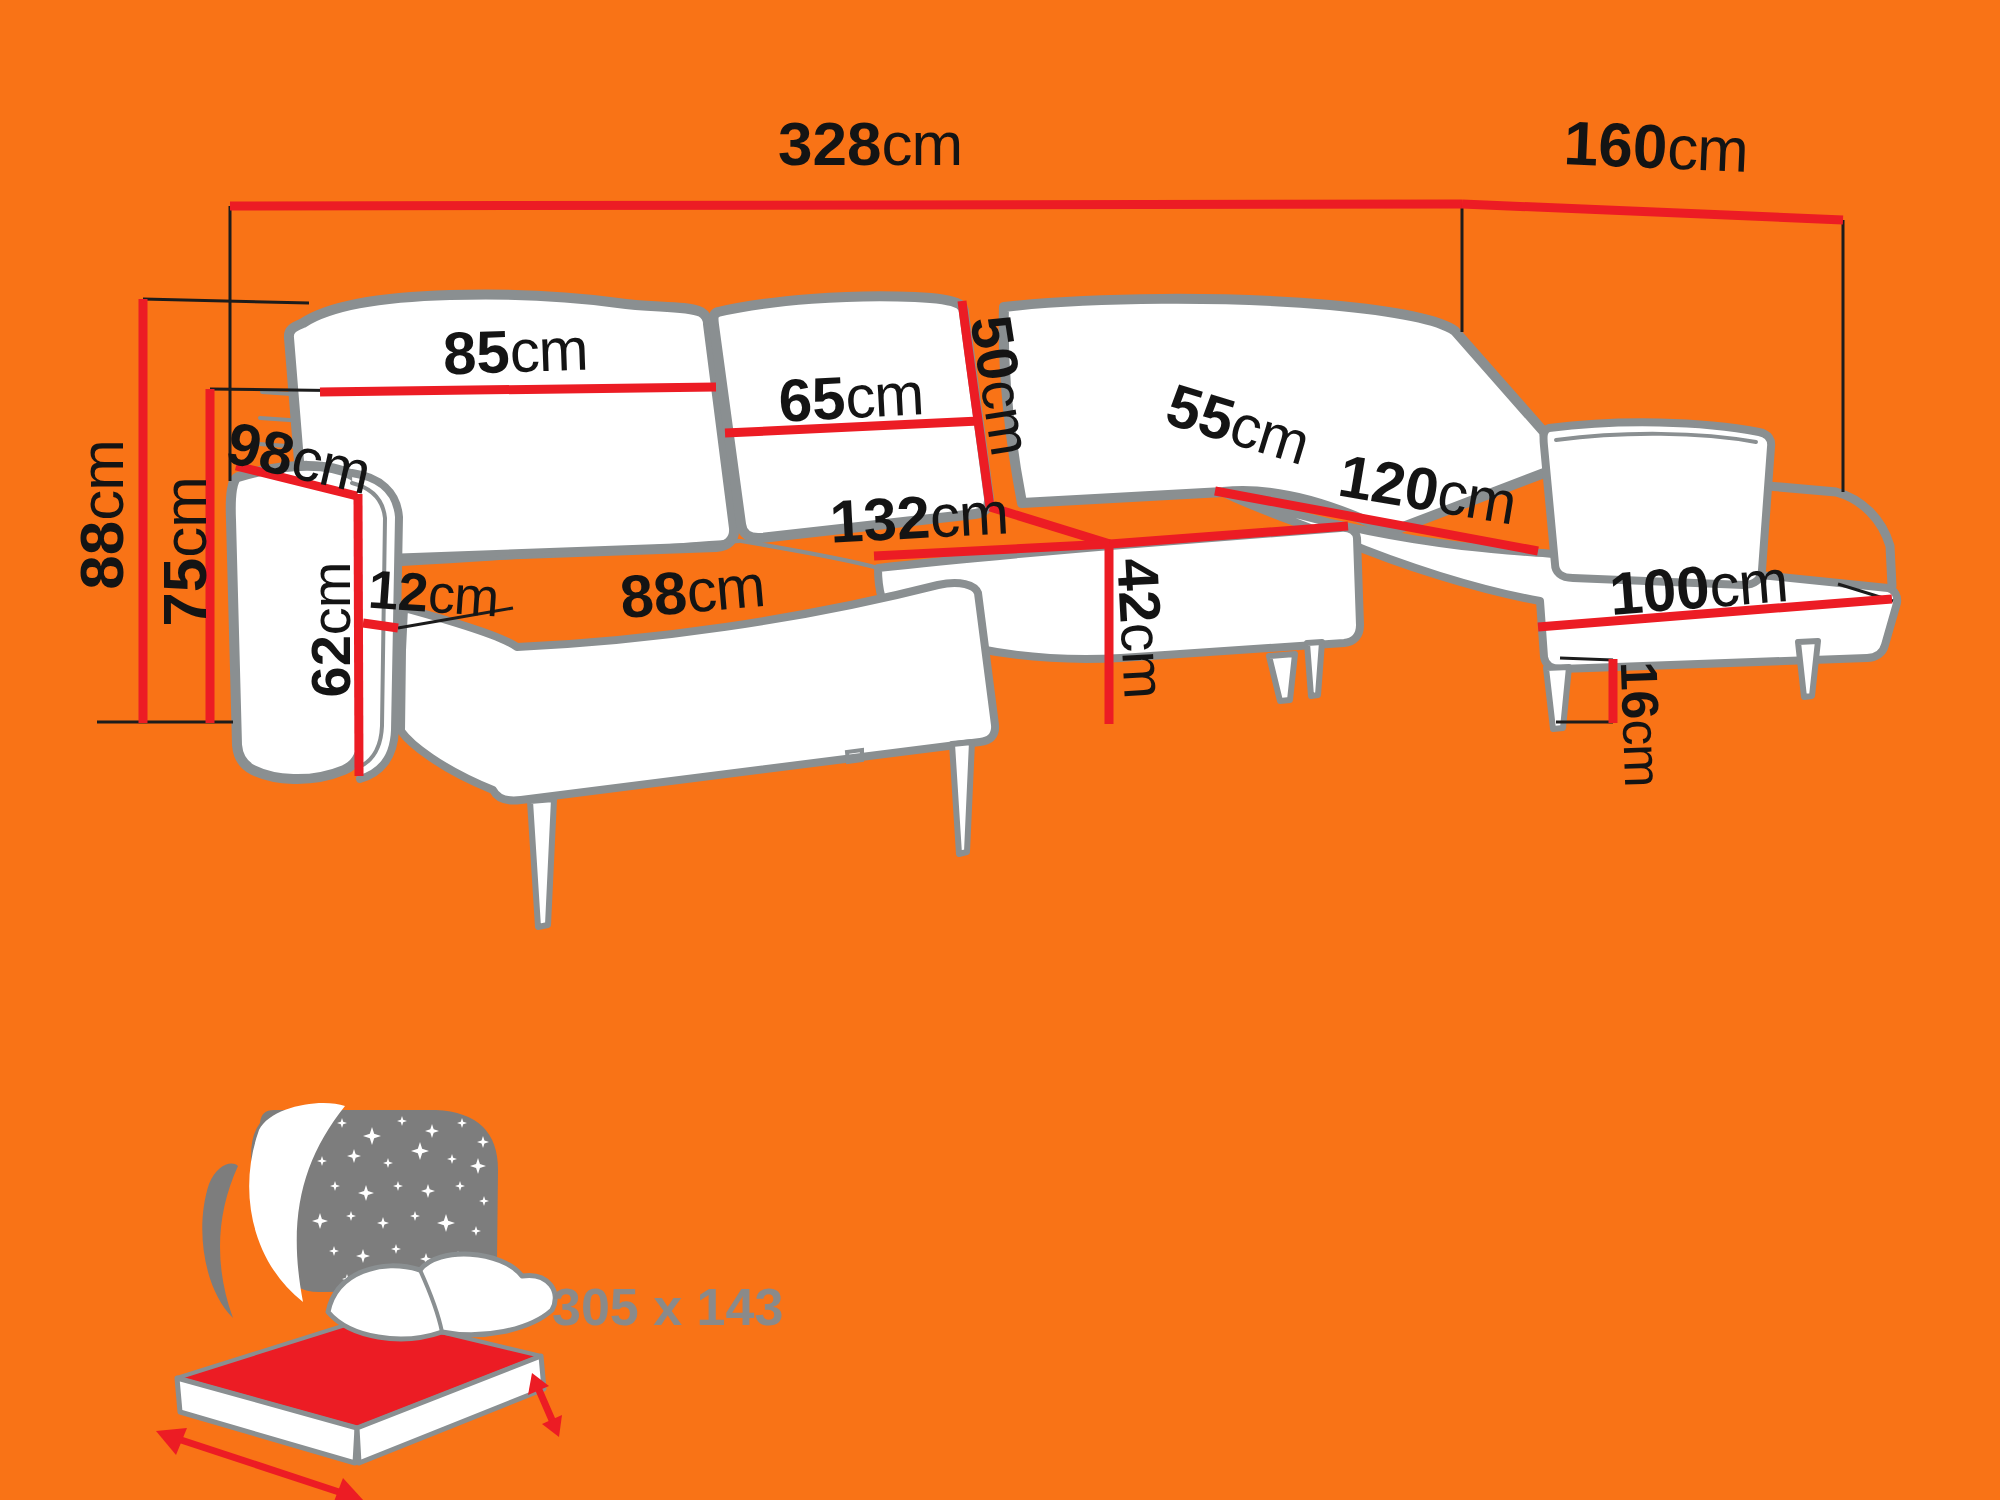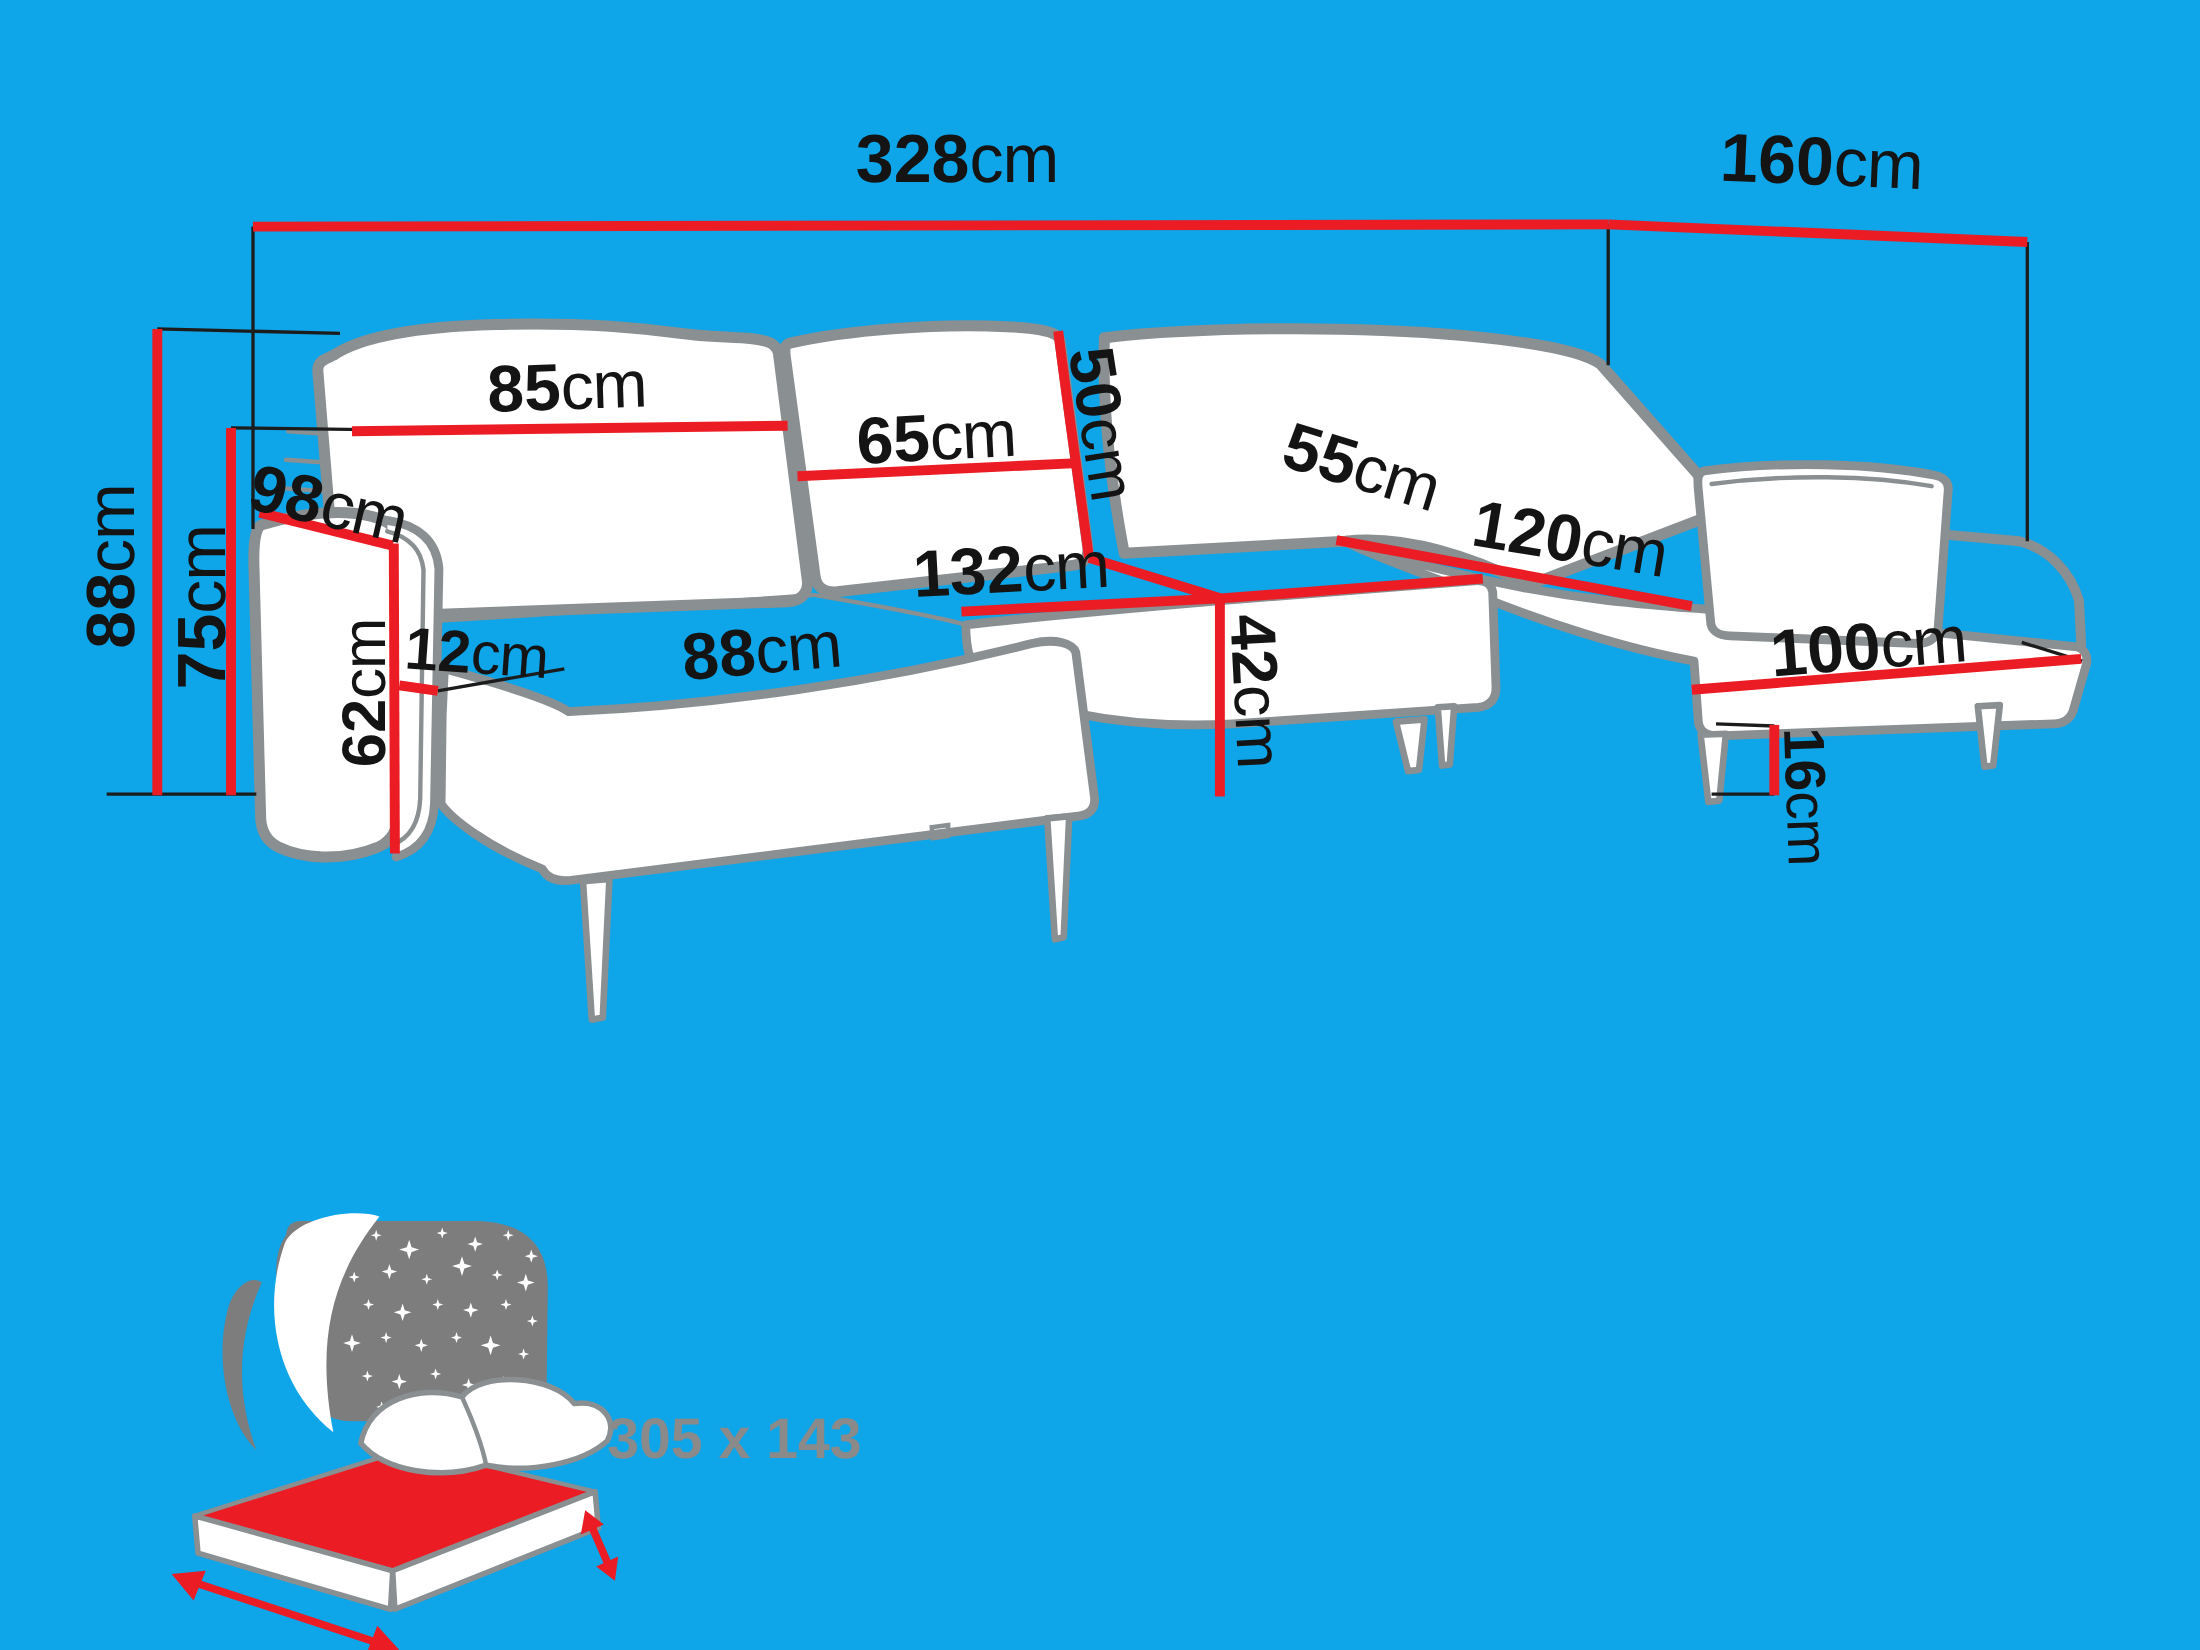--- a/index.html
+++ b/index.html
@@ -1,16 +1,16 @@
 <!DOCTYPE html>
 <html><head>
 <meta charset="utf-8">
 <style>
   html,body{margin:0;padding:0;background:#ffffff;}
-  #stage{position:relative;width:2000px;height:1500px;background:#0ea5e9;overflow:hidden;
+  #stage{position:relative;width:2000px;height:1500px;background:#f97316;overflow:hidden;
          font-family:"Liberation Sans", sans-serif;}
   svg{position:absolute;left:0;top:0;}
   .red{stroke:#ec1c24;stroke-width:9;fill:none;stroke-linecap:butt;}
   .thin{stroke:#1c1c1c;stroke-width:3;fill:none;}
   .body{stroke:#8a8f91;stroke-width:8;fill:#ffffff;stroke-linejoin:round;stroke-linecap:round;}
   .body9{stroke:#8a8f91;stroke-width:10;fill:#ffffff;stroke-linejoin:round;stroke-linecap:round;}
   .seam{stroke:#8a8f91;stroke-width:4;fill:none;stroke-linecap:round;}
   .leg{stroke:#8a8f91;stroke-width:6;fill:#ffffff;stroke-linejoin:round;}
   text{fill:#141414;}
   .num{font-weight:700;}

